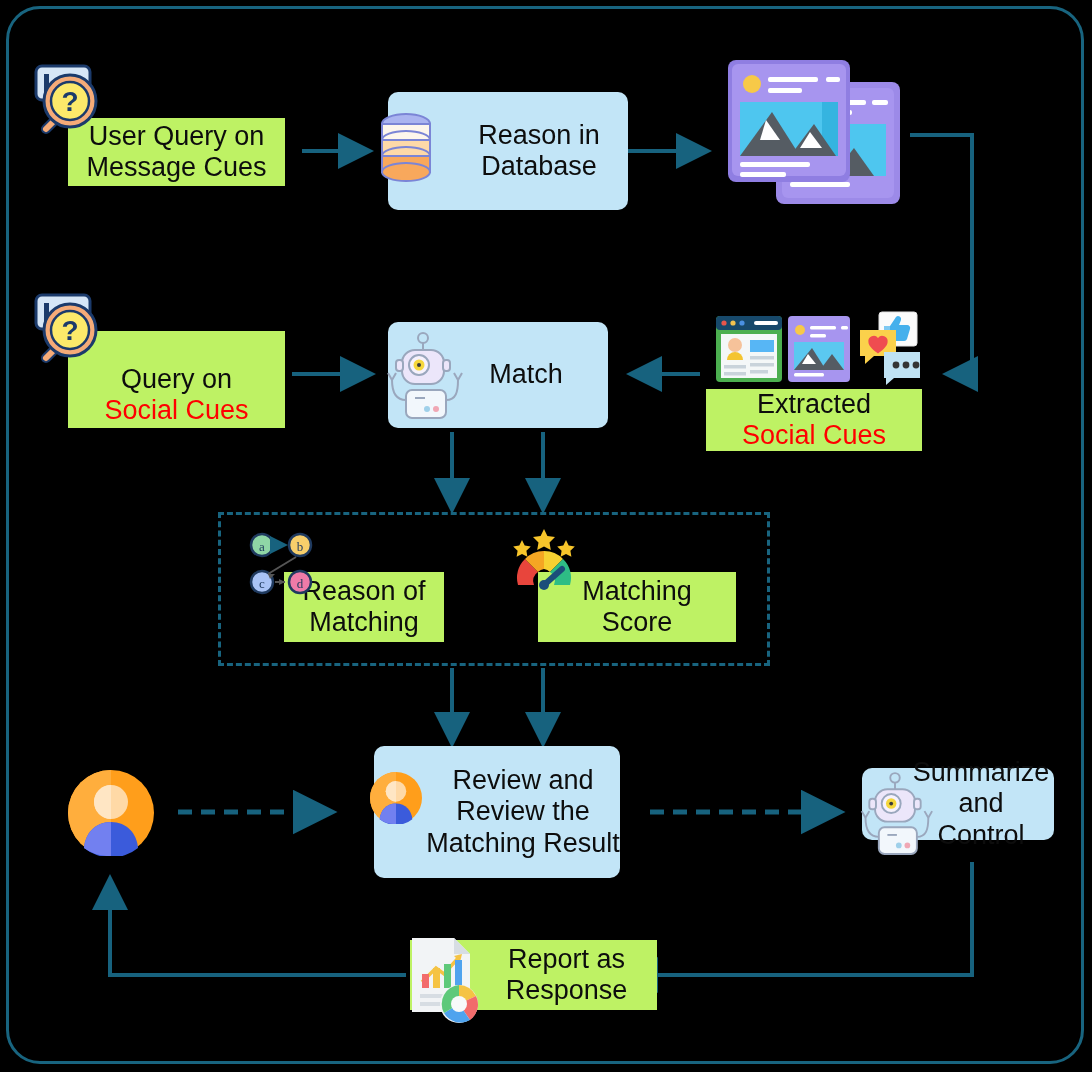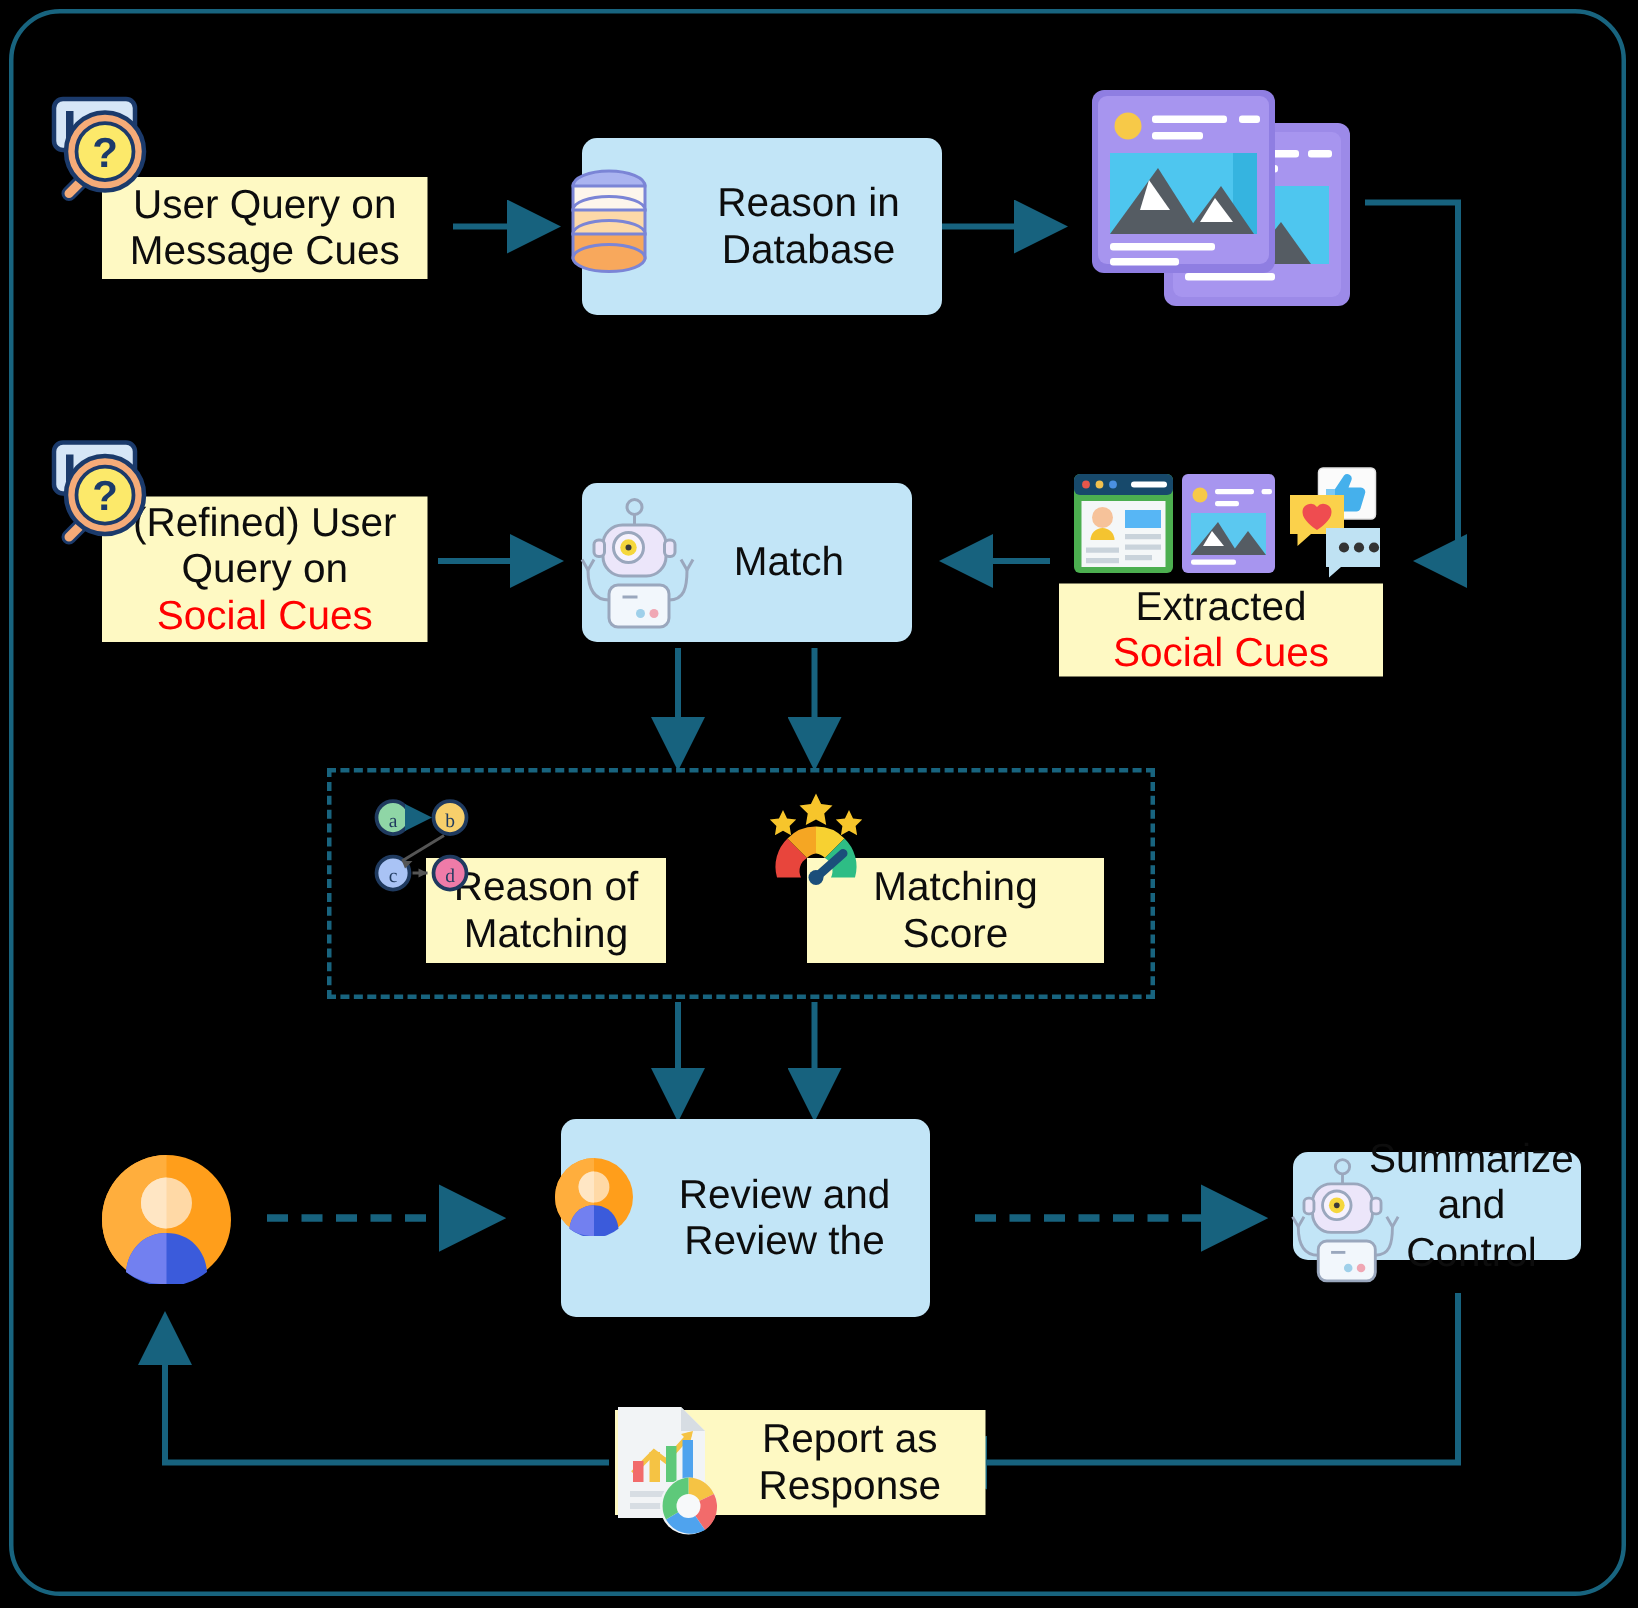--- a/index.html
+++ b/index.html
@@ -4,21 +4,21 @@
 <style>
   html,body{margin:0;padding:0;background:#000;}
   body{width:1092px;height:1072px;position:relative;overflow:hidden;
        font-family:"Liberation Sans", sans-serif;}
   #stage{position:absolute;left:0;top:0;width:1092px;height:1072px;background:#000;}
   #frame{position:absolute;left:6px;top:6px;width:1078px;height:1058px;
          border:3px solid #18647f;border-radius:34px;box-sizing:border-box;}
   svg.layer{position:absolute;left:0;top:0;width:1092px;height:1072px;pointer-events:none;}
   .node{position:absolute;box-sizing:border-box;display:flex;align-items:center;justify-content:center;
         text-align:center;color:#0d0d0d;}
-  .green{background:#fef9c3;}
+  .green{background:#bef264;}
   .blue{background:#c2e5f7;border-radius:10px;}
   .label{line-height:1.16;white-space:pre-line;}
   .red{color:#ff0000;}
   .icon{position:absolute;}
   .dashbox{position:absolute;border:3px dashed #18647f;box-sizing:border-box;}
   .t28{font-size:27px;}
 </style>
 </head>
 <body>
 
@@ -118,21 +118,21 @@
       <path d="M18 112 L50 68 L78 112 z" fill="#555c63"></path>
       <path d="M68 112 L92 80 L114 112 z" fill="#555c63"></path>
       <path d="M44 76 L58 96 L38 96 z" fill="#fff"></path>
       <path d="M88 88 L100 104 L78 104 z" fill="#fff"></path>
       <rect x="18" y="118" width="70" height="5" rx="2" fill="#fff"></rect>
       <rect x="18" y="128" width="46" height="5" rx="2" fill="#fff"></rect>
     </svg>
   </div>
 
   <div class="node green label t28" style="left:68px;top:331px;width:217px;height:97px;">
-    <span><span>(Refined) User</span><br><span>Query on</span><br><span class="red">Social Cues</span></span>
+    <span><br><span>Query on</span><br><span class="red">Social Cues</span></span>
   </div>
   <div class="icon" style="left:26px;top:285px;">
     <svg width="82" height="82" viewBox="0 0 82 82">
       <rect x="10" y="10" width="54" height="34" rx="6" fill="#d6e6f7" stroke="#1b3a6b" stroke-width="3"></rect>
       <rect x="18" y="18" width="5" height="18" fill="#1b3a6b"></rect>
       <path d="M30 63 L20 73" stroke="#1b3a6b" stroke-width="10" stroke-linecap="round"></path>
       <path d="M30 63 L20 73" stroke="#f5ab78" stroke-width="6" stroke-linecap="round"></path>
       <circle cx="44" cy="45" r="26" fill="#f5ab78" stroke="#1b3a6b" stroke-width="3"></circle>
       <circle cx="44" cy="45" r="19" fill="#fce96a" stroke="#1b3a6b" stroke-width="2.5"></circle>
       <text x="44" y="55" font-size="28" font-family="Liberation Sans, sans-serif" fill="#1b3a6b" text-anchor="middle" font-weight="bold">?</text>
@@ -253,21 +253,21 @@
       <circle cx="43" cy="43" r="43" fill="#ff9e1b"></circle>
       <path d="M43 0 a43 43 0 0 0 0 86 z" fill="#ffae3d"></path>
       <circle cx="43" cy="32" r="17" fill="#ffd9a6"></circle>
       <path d="M43 15 a17 17 0 0 0 0 34 z" fill="#ffe6c4"></path>
       <path d="M43 52 c-16 0 -26 12 -27 26 a43 43 0 0 0 54 0 c-1 -14 -11 -26 -27 -26 z" fill="#3b5bdb"></path>
       <path d="M43 52 c-16 0 -26 12 -27 26 a43 43 0 0 0 27 8 z" fill="#7280f0"></path>
     </svg>
   </div>
 
   <div class="node blue label t28" style="left:374px;top:746px;width:246px;height:132px;padding-left:52px;">
-    <span><span>Review and</span><br><span>Review the</span><br></span>
+    <span><span>Review and</span><br><span>Review the</span><br><span>Matching Result</span></span>
   </div>
   <div class="icon" style="left:370px;top:772px;">
     <svg width="52" height="52" viewBox="0 0 86 86">
       <circle cx="43" cy="43" r="43" fill="#ff9e1b"></circle>
       <path d="M43 0 a43 43 0 0 0 0 86 z" fill="#ffae3d"></path>
       <circle cx="43" cy="32" r="17" fill="#ffd9a6"></circle>
       <path d="M43 15 a17 17 0 0 0 0 34 z" fill="#ffe6c4"></path>
       <path d="M43 52 c-16 0 -26 12 -27 26 a43 43 0 0 0 54 0 c-1 -14 -11 -26 -27 -26 z" fill="#3b5bdb"></path>
       <path d="M43 52 c-16 0 -26 12 -27 26 a43 43 0 0 0 27 8 z" fill="#7280f0"></path>
     </svg>

